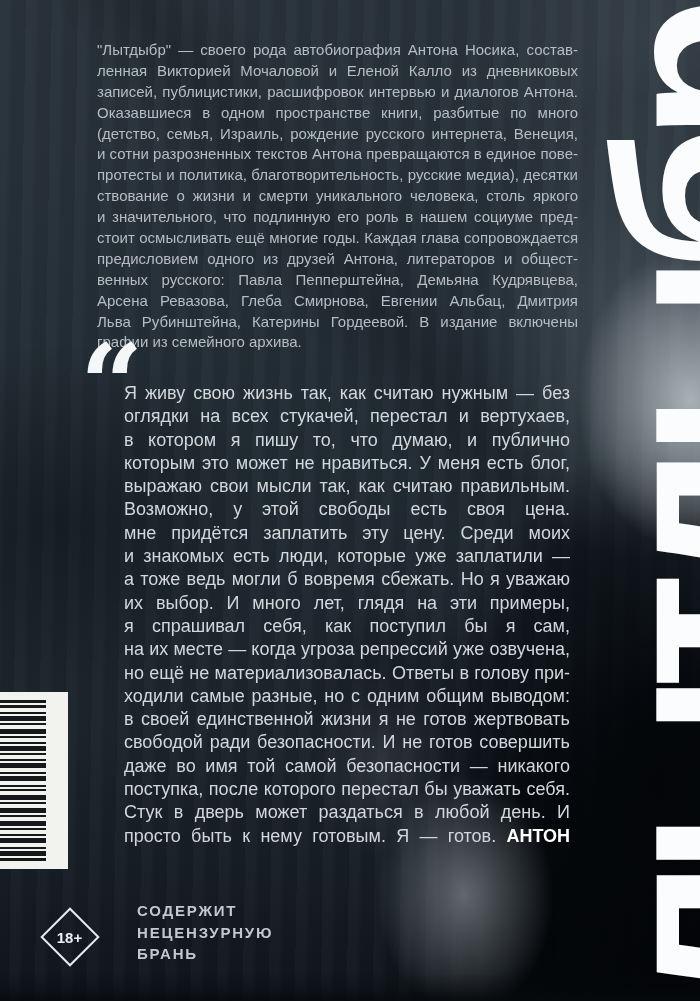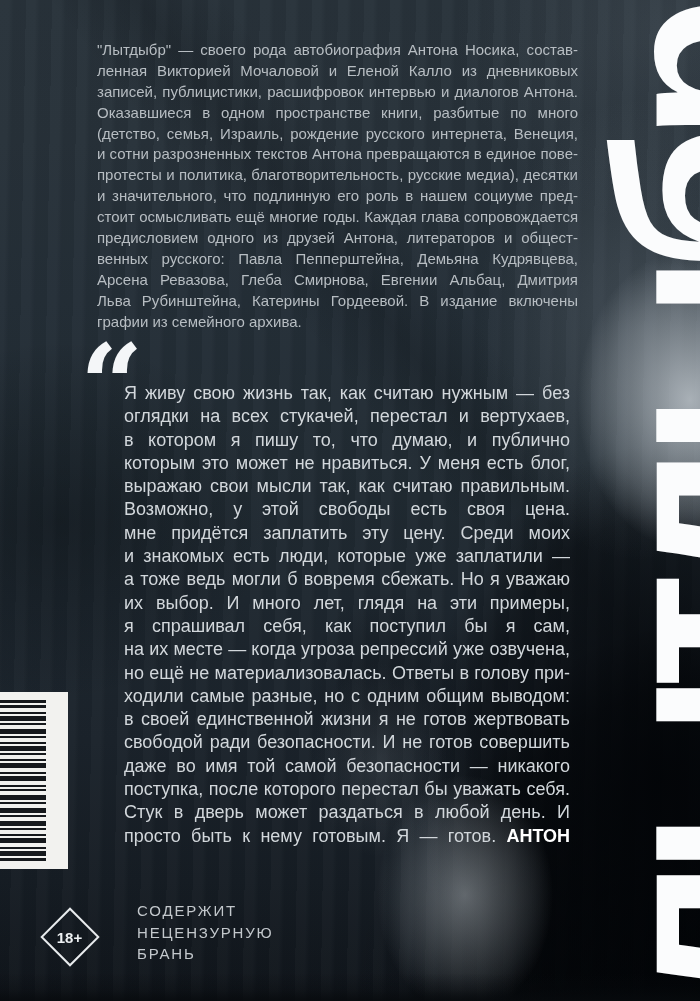--- a/index.html
+++ b/index.html
@@ -92,38 +92,39 @@
 
   
   .age{position:absolute;left:49px;top:916px;width:38px;height:38px;
     border:2px solid #e8ebed;transform:rotate(45deg);z-index:3;
     display:flex;align-items:center;justify-content:center;}
   .age .age-txt{transform:rotate(-45deg);font-size:15px;font-weight:bold;color:#eef1f3;}
 
   
   .warning{position:absolute;left:137px;top:900px;z-index:3;
     font-size:15px;color:#c3c8cc;letter-spacing:1.8px;}
-  .warning .wline{height:21.5px;line-height:21.5px;}
+  .warning .wline{height:21.5px;line-height:21.5px;font-weight:bold;}
 </style>
 </head>
 <body>
 
 <div class="page">
 
   <div class="spine-title">лытдыбр</div>
 
   <div class="annotation">
     <div>
         <div class="line">"Лытдыбр" — своего рода автобиография Антона Носика, состав-</div>
         <div class="line">ленная Викторией Мочаловой и Еленой Калло из дневниковых</div>
         <div class="line">записей, публицистики, расшифровок интервью и диалогов Антона.</div>
         <div class="line">Оказавшиеся в одном пространстве книги, разбитые по много</div>
         <div class="line">(детство, семья, Израиль, рождение русского интернета, Венеция,</div>
         <div class="line">и сотни разрозненных текстов Антона превращаются в единое пове-</div>
         <div class="line">протесты и политика, благотворительность, русские медиа), десятки</div>
+        <div class="line">ствование о жизни и смерти уникального человека, столь яркого</div>
         <div class="line">и значительного, что подлинную его роль в нашем социуме пред-</div>
         <div class="line">стоит осмысливать ещё многие годы. Каждая глава сопровождается</div>
         <div class="line">предисловием одного из друзей Антона, литераторов и общест-</div>
         <div class="line">венных русского: Павла Пепперштейна, Демьяна Кудрявцева,</div>
         <div class="line">Арсена Ревазова, Глеба Смирнова, Евгении Альбац, Дмитрия Быкова,</div>
         <div class="line">Льва Рубинштейна, Катерины Гордеевой. В издание включены фото-</div>
       </div>
     <div class="line last">графии из семейного архива.</div>
   </div>
 

